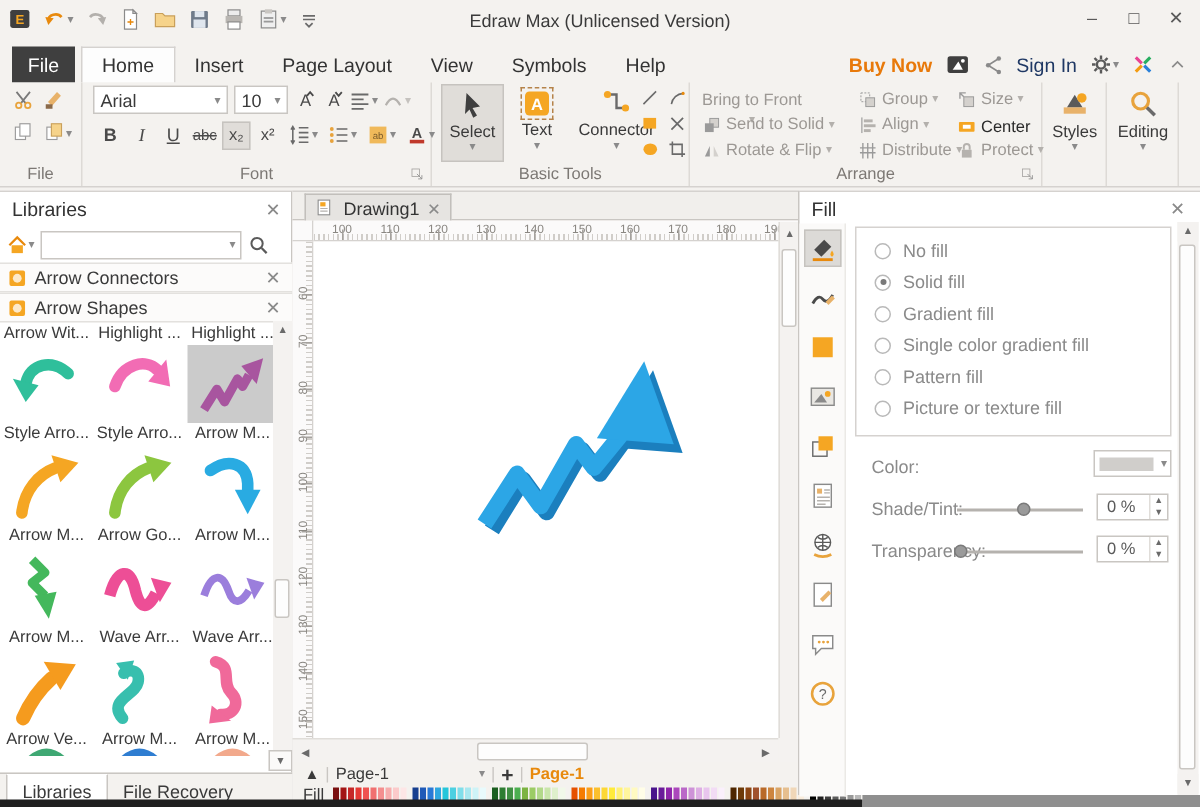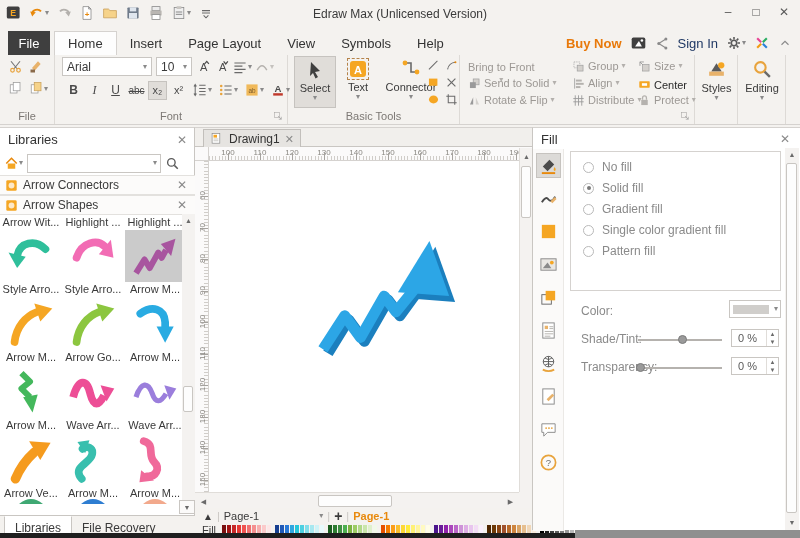--- a/index.html
+++ b/index.html
@@ -518,20 +518,21 @@
         </div>
         <div class="arr-item" style="left: 178px; top: 37px;">
           <svg width="13" height="13" viewBox="0 0 20 20">
             <rect x="5" y="9" width="10" height="8" fill="#b5b2ae"></rect>
             <path d="M7 9 v-3 a3 3 0 0 1 6 0 v3" fill="none" stroke="#b5b2ae" stroke-width="2"></path>
           </svg>
           <span>Protect</span>
           <span class="caret" style="color:#b3b0ac">▾</span>
         </div>
       </div>
+    <div class="glabel">Arrange</div>
     <span class="launcher">
         <svg width="11" height="11" viewBox="0 0 20 20">
           <rect x="3" y="3" width="9" height="9" fill="none" stroke="#a5a2a0"></rect>
           <path d="M9 9 l6 6 M15 10.5 v4.5 h-4.5" stroke="#8a8a8a" fill="none"></path>
         </svg>
       </span>
   </div>
   <div class="rgroup" id="g-styles">
     <div class="abs bigtool" style="left:3px;width:37px;">
       <span id="ic-styles">
@@ -974,20 +975,24 @@
         <span>Gradient fill</span>
       </div>
       <div class="fill-opt" style="top: 71px;">
         <span class="radio"></span>
         <span>Single color gradient fill</span>
       </div>
       <div class="fill-opt" style="top: 92px;">
         <span class="radio"></span>
         <span>Pattern fill</span>
       </div>
+      <div class="fill-opt" style="top: 113px;">
+        <span class="radio"></span>
+        <span>Picture or texture fill</span>
+      </div>
     </div>
 
   <div class="fp-row" style="left:48px;top:176px;">Color:</div>
   <div id="color-drop">
     <div id="color-swatch"></div>
     <span class="caret">▾</span>
   </div>
 
   <div class="fp-row" style="left:48px;top:204px;">Shade/Tint:</div>
   <div class="slider-track" style="left:105px;top:211px;width:84px;">

